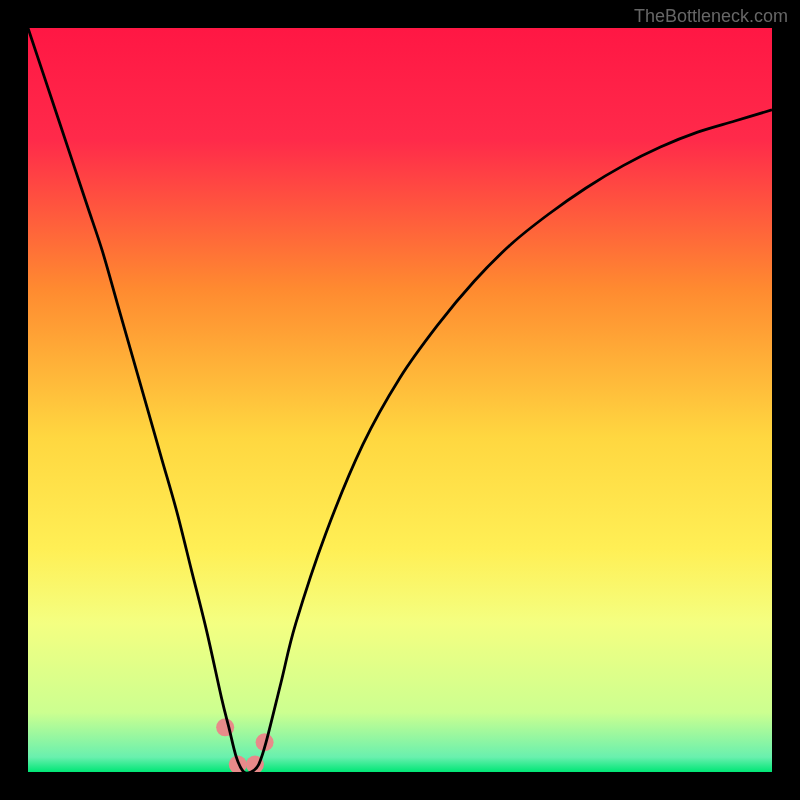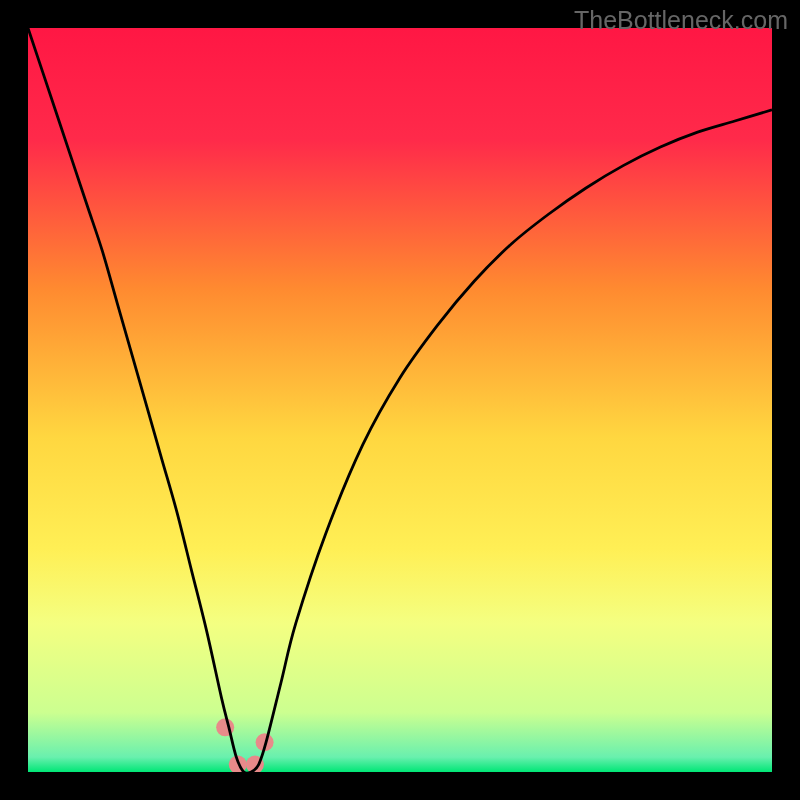--- a/index.html
+++ b/index.html
@@ -10,21 +10,21 @@
     background: #000;
     position: relative;
     font-family: Arial, sans-serif;
     overflow: hidden;
   }
   .watermark {
     position: absolute;
     top: 6px;
     right: 12px;
     color: #666;
-    font-size: 25px;
+    font-size: 18px;
     font-weight: 500;
     z-index: 10;
   }
   .plot-container {
     position: absolute;
     left: 28px;
     top: 28px;
     width: 744px;
     height: 744px;
   }

